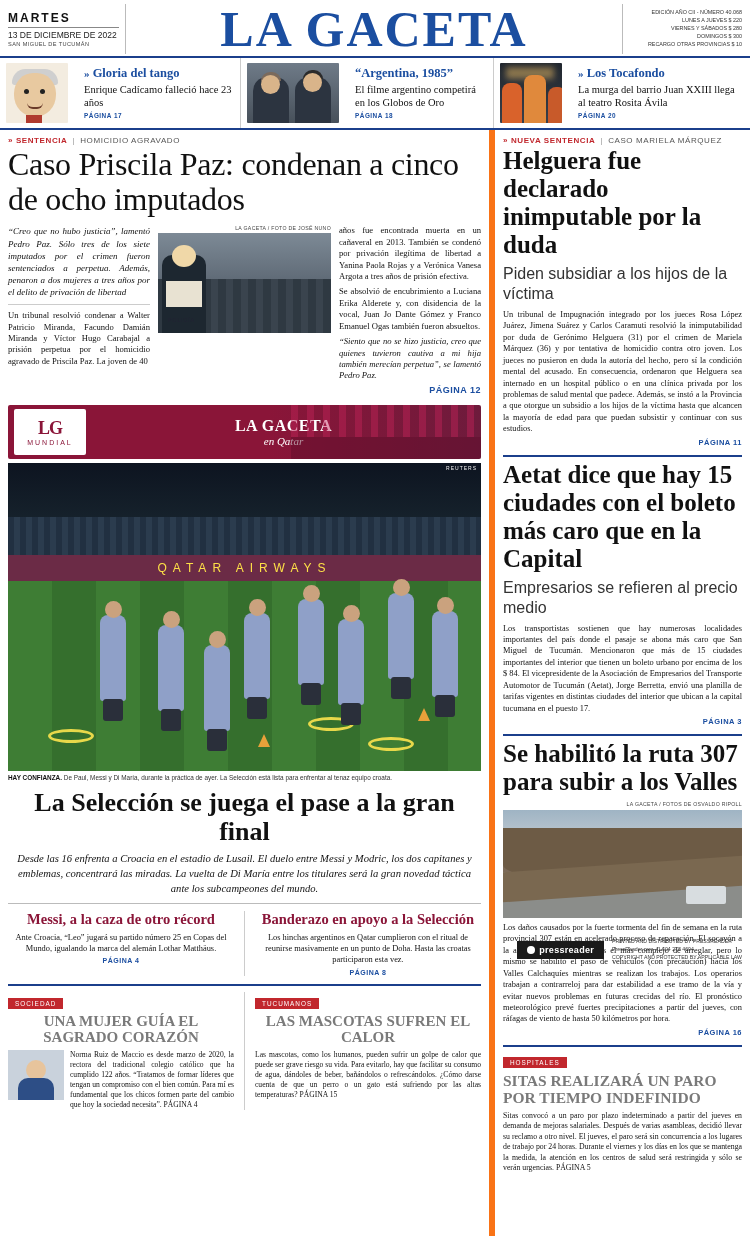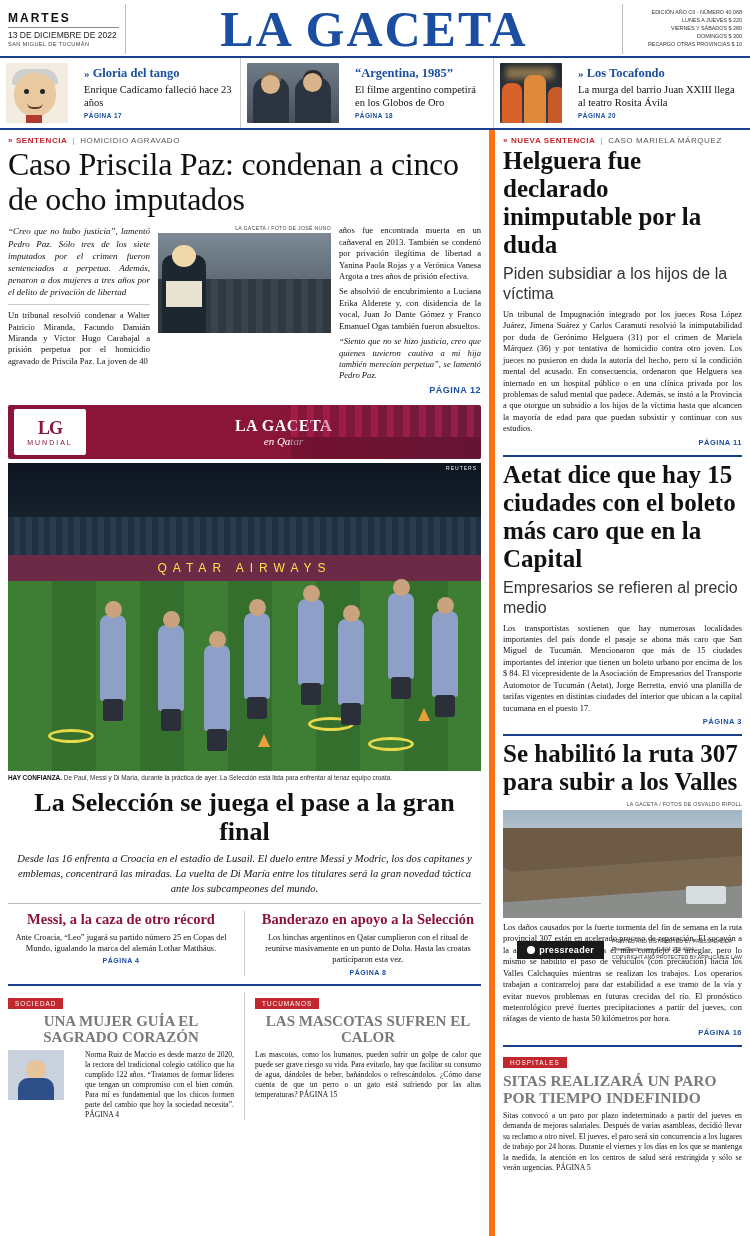--- a/index.html
+++ b/index.html
@@ -195,21 +195,21 @@
 
   
   .bottom-strip { display:flex; gap:10px; margin-top:8px; border-top:2px solid #1b3f8b; padding-top:6px; }
   .bs { flex:1; }
   .bs + .bs { border-left:1px solid #ccc; padding-left:10px; }
   .tag {
     display:inline-block; background:#c1272d; color:#fff; font-family:"Liberation Sans",sans-serif;
     font-size:6.4px; letter-spacing:1px; padding:2px 7px; margin-bottom:4px;
   }
   .bs h4 { font-family:"Liberation Serif",serif; font-weight:bold; font-size:15px; line-height:1.12; color:#7a7a7a; text-align:center; margin-bottom:4px;}
-  .bs-row { display:flex; gap:21px; }
+  .bs-row { display:flex; gap:6px; }
   .bs-thumb { width:56px; height:50px; flex:0 0 56px; background:#c9d2dc; position:relative; overflow:hidden;}
   .bs-thumb .head { position:absolute; left:18px; top:10px; width:20px; height:20px; border-radius:50%; background:#e7c49c;}
   .bs-thumb .body { position:absolute; left:10px; bottom:0; width:36px; height:22px; background:#2d4e86; border-radius:10px 10px 0 0;}
   .bs p { font-size:7.6px; line-height:1.32; text-align:justify; color:#111;}
 
   
   .r-rule { border-top: 2px solid #1b3f8b; margin: 8px 0 4px 0; }
   h2.rhead {
     font-family:"Liberation Serif",serif; font-weight:bold; font-size: 25px; line-height:1.12; color:#111; margin: 2px 0 5px 0;
   }

